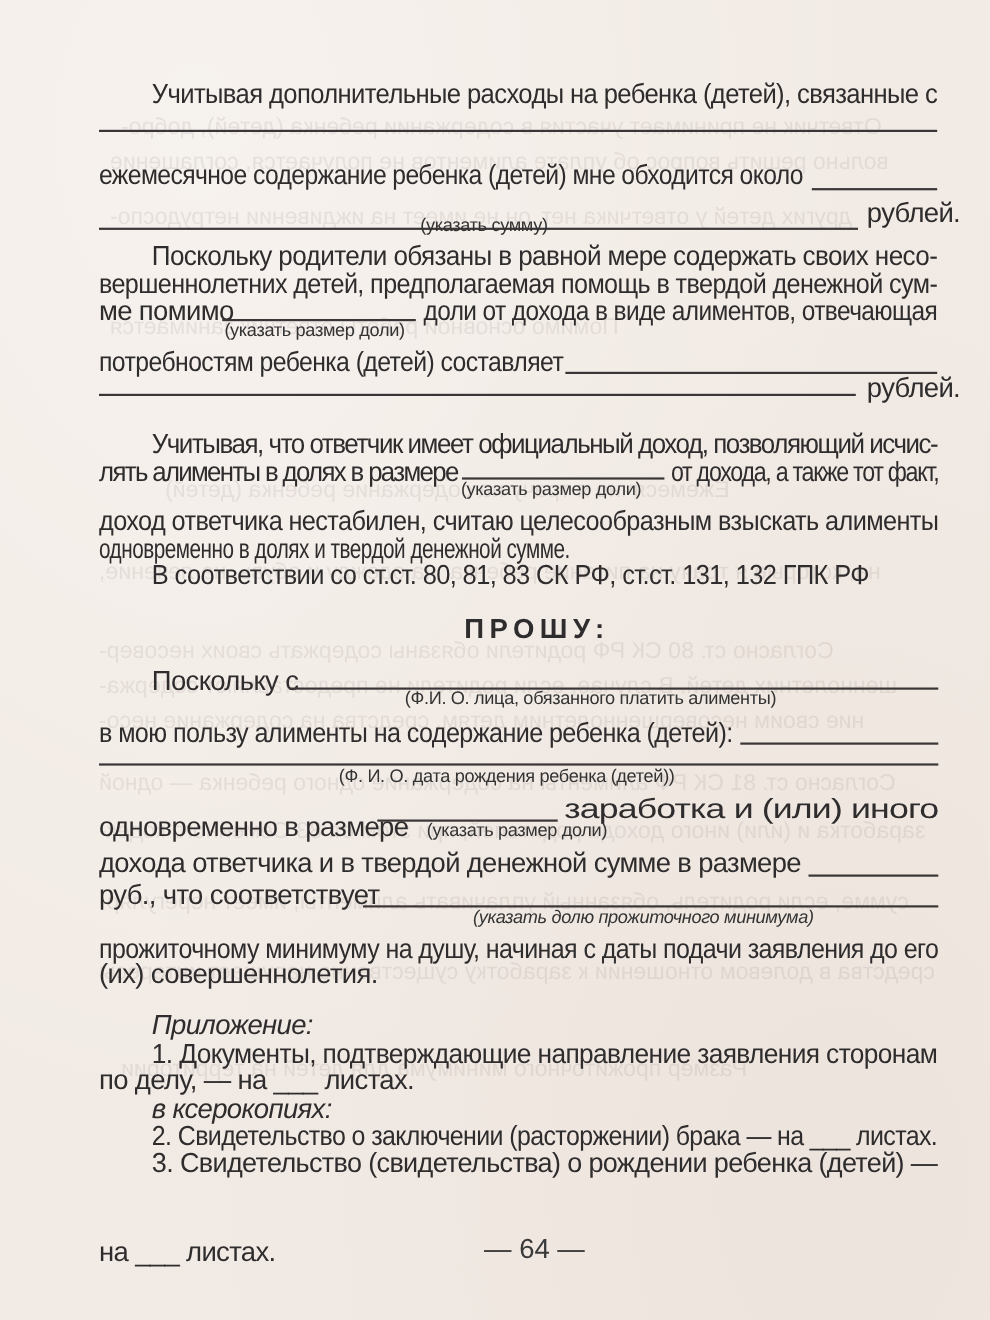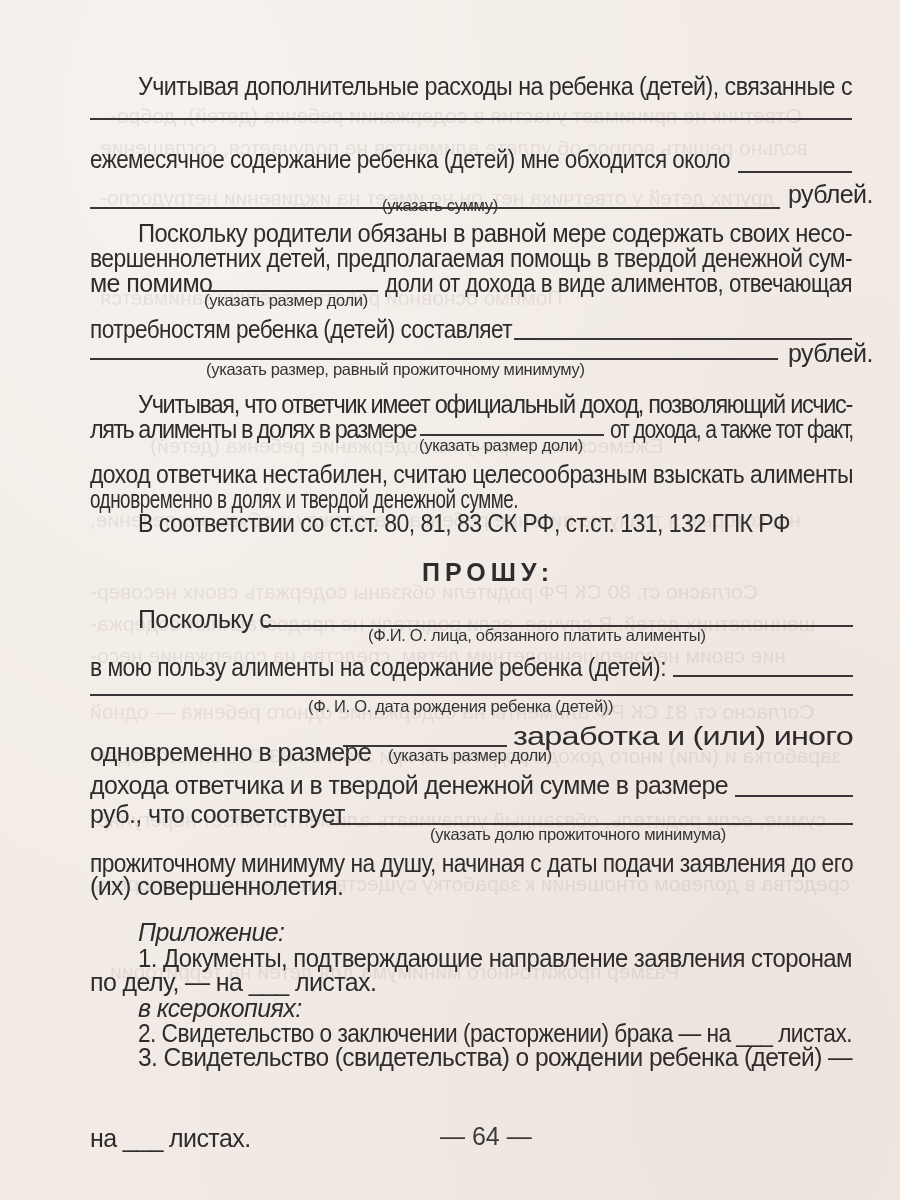--- a/index.html
+++ b/index.html
@@ -69,21 +69,20 @@
   <div class="line" style="left: 138px; top: 219px; transform: scaleX(0.9492);">Поскольку родители обязаны в равной мере содержать своих несо-</div>
   <div class="line" style="left: 90px; top: 244px; transform: scaleX(0.9147);">вершеннолетних детей, предполагаемая помощь в твердой денежной сум-</div>
   <div class="line" style="left:90px;top:269px;">ме помимо</div>
   <div class="rule" style="left:202px;top:290px;width:176px;"></div>
   <div class="line" style="left: 385px; top: 269px; transform: scaleX(0.8883);">доли от дохода в виде алиментов, отвечающая</div>
   <div class="cap" style="left:204px;top:291px;">(указать размер доли)</div>
   <div class="line" style="left: 90px; top: 315px; transform: scaleX(0.9024);">потребностям ребенка (детей) составляет</div>
   <div class="rule" style="left:514px;top:338px;width:338px;"></div>
   <div class="rule" style="left:90px;top:358px;width:688px;"></div>
   <div class="line" style="left:788px;top:339px;">рублей.</div>
-  <div class="cap" style="left:206px;top:360px;">(указать размер, равный прожиточному минимуму)</div>
 
   <div class="line" style="left: 138px; top: 390px; letter-spacing: -1.4px; transform: scaleX(0.9426);">Учитывая, что ответчик имеет официальный доход, позволяющий исчис-</div>
   <div class="line" style="left: 90px; top: 415px; letter-spacing: -1.6px; transform: scaleX(0.938);">лять алименты в долях в размере</div>
   <div class="rule" style="left:420px;top:434px;width:184px;"></div>
   <div class="line" style="left: 610px; top: 415px; letter-spacing: -1.4px; transform: scaleX(0.8455);">от дохода, а также тот факт,</div>
   <div class="cap" style="left:419px;top:436px;">(указать размер доли)</div>
   <div class="line" style="left: 90px; top: 460px; transform: scaleX(0.9194);">доход ответчика нестабилен, считаю целесообразным взыскать алименты</div>
   <div class="line" style="left: 90px; top: 485px; transform: scaleX(0.754);">одновременно в долях и твердой денежной сумме.</div>
   <div class="line" style="left: 138px; top: 509px; transform: scaleX(0.9246);">В соответствии со ст.ст. 80, 81, 83 СК РФ, ст.ст. 131, 132 ГПК РФ</div>
 
@@ -96,21 +95,21 @@
   <div class="rule" style="left:90px;top:694px;width:763px;"></div>
   <div class="cap" style="left:308px;top:697px;">(Ф. И. О. дата рождения ребенка (детей))</div>
   <div class="line" style="left:90px;top:722px;margin-top:16px;">одновременно в размере</div>
   <div class="rule" style="left:343px;top:745px;width:164px;"></div>
   <div class="line" style="left: 513px; top: 722px; transform: scaleX(1.2976);">заработка и (или) иного</div>
   <div class="cap" style="left:388px;top:746px;">(указать размер доли)</div>
   <div class="line" style="left: 90px; top: 771px; transform: scaleX(0.9959);">дохода ответчика и в твердой денежной сумме в размере</div>
   <div class="rule" style="left:735px;top:795px;width:118px;"></div>
   <div class="line" style="left:90px;top:800px;">руб., что соответствует</div>
   <div class="rule" style="left:330px;top:823px;width:523px;"></div>
-  <div class="cap" style="left:430px;top:825px;">(указать долю прожиточного минимума)</div>
+  <div class="cap" style="left:430px;top:825px;font-style:italic;">(указать долю прожиточного минимума)</div>
   <div class="line" style="left: 90px; top: 849px; transform: scaleX(0.9097);">прожиточному минимуму на душу, начиная с даты подачи заявления до его</div>
   <div class="line" style="left:90px;top:872px;">(их) совершеннолетия.</div>
 
   <div class="line it" style="left:138px;top:918px;">Приложение:</div>
   <div class="line" style="left: 138px; top: 944px; transform: scaleX(0.9574);">1. Документы, подтверждающие направление заявления сторонам</div>
   <div class="line" style="left:90px;top:968px;">по делу, — на ___ листах.</div>
   <div class="line it" style="left:138px;top:994px;">в ксерокопиях:</div>
   <div class="line" style="left: 138px; top: 1019px; transform: scaleX(0.907);">2. Свидетельство о заключении (расторжении) брака — на ___ листах.</div>
   <div class="line" style="left: 138px; top: 1043px; transform: scaleX(0.9825);">3. Свидетельство (свидетельства) о рождении ребенка (детей) —</div>
   <div class="line" style="left:90px;top:1124px;text-align:right;">на ___ листах.</div>

